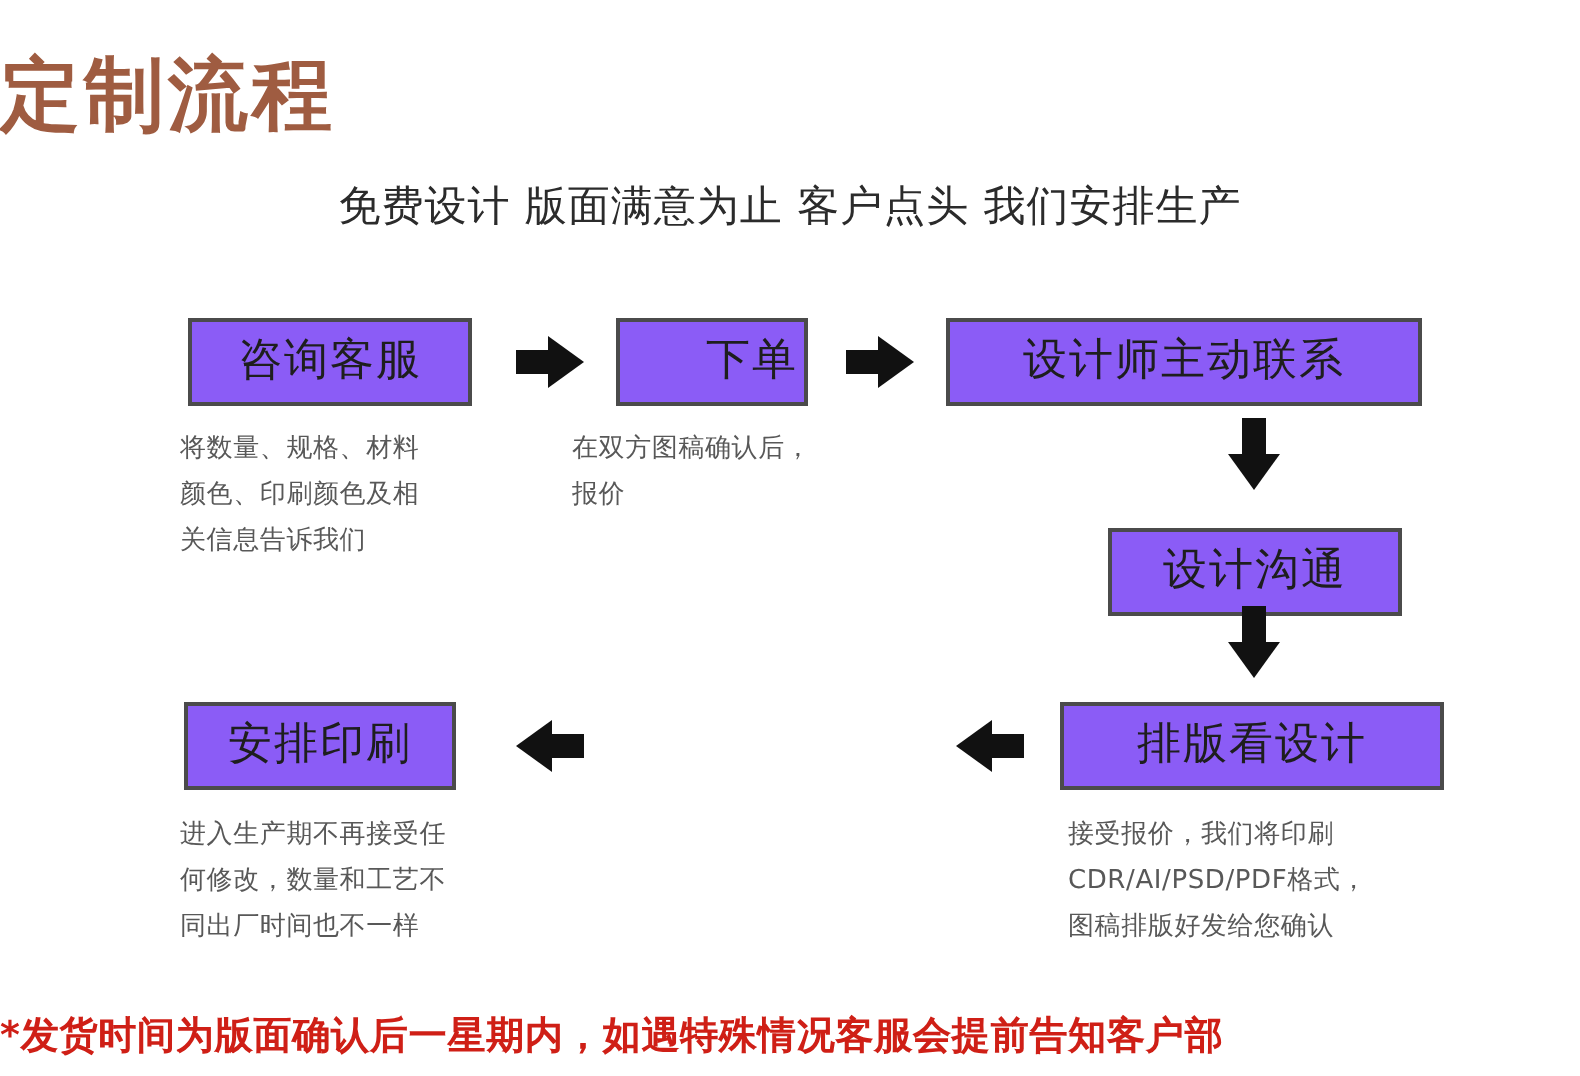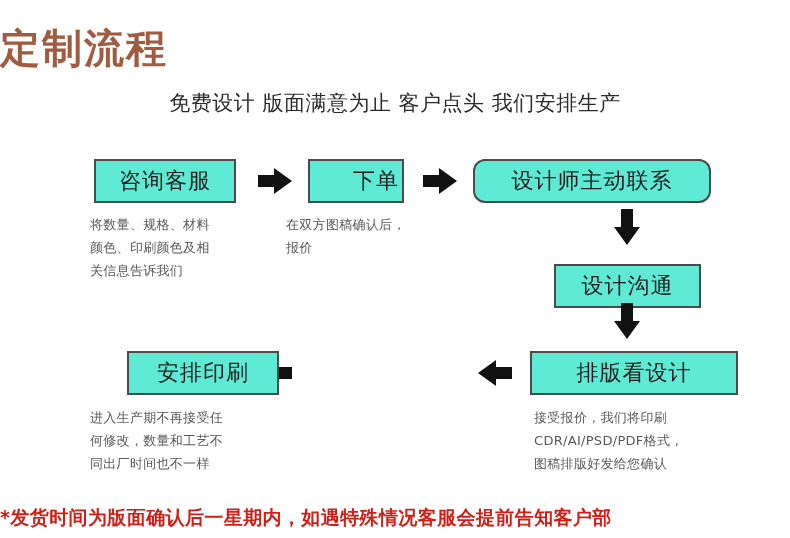--- a/index.html
+++ b/index.html
@@ -44,21 +44,21 @@
     color: #2b2b2b;
     letter-spacing: 0.5px;
     white-space: nowrap;
   }
 
   
   .box {
     position: absolute;
     box-sizing: border-box;
     border: 2px solid #4b4b4b;
-    background: #5eead4;
+    background: #8b5cf6;
     display: flex;
     align-items: center;
     justify-content: center;
     color: #1e1e1e;
     font-size: 22px;
     letter-spacing: 1px;
     line-height: 1;
   }
 
   
@@ -168,55 +168,55 @@
     <span class="head"></span>
   </div>
 
   <div class="box" style="left:308px; top:159px; width:96px; height:44px;padding-left:40px;">下单</div>
 
   <div class="arrow-right" style="left:423px; top:168px;">
     <span class="shaft"></span>
     <span class="head"></span>
   </div>
 
-  <div class="box" style="left:473px; top:159px; width:238px; height:44px;border-radius:12px;">设计师主动联系</div>
+  <div class="box" style="left:473px; top:159px; width:238px; height:44px;">设计师主动联系</div>
 
   <div class="caption" style="left:90px; top:214px; width:165px;">将数量、规格、材料
 颜色、印刷颜色及相
 关信息告诉我们</div>
 
   <div class="caption" style="left:286px; top:214px; width:165px;">在双方图稿确认后，
 报价</div>
 
   <div class="arrow-down" style="left:614px; top:209px;">
     <span class="shaft"></span>
     <span class="head"></span>
   </div>
 
   <div class="box" style="left:554px; top:264px; width:147px; height:44px;">设计沟通</div>
 
   <div class="arrow-down" style="left:614px; top:303px;">
     <span class="shaft"></span>
     <span class="head"></span>
   </div>
 
-  <div class="box" style="left:530px; top:351px; width:208px; height:44px;">排版看设计</div>
+  <div class="box" style="left:530px; top:351px; width:192px; height:44px;">排版看设计</div>
 
   <div class="arrow-left" style="left:478px; top:360px;">
     <span class="shaft"></span>
     <span class="head"></span>
   </div>
 
 
   <div class="arrow-left" style="left:258px; top:360px;">
     <span class="shaft"></span>
     <span class="head"></span>
   </div>
 
-  <div class="box" style="left:92px; top:351px; width:152px; height:44px;margin-left:35px;">安排印刷</div>
+  <div class="box" style="left:92px; top:351px; width:136px; height:44px;">安排印刷</div>
 
   <div class="caption" style="left:90px; top:407px; width:180px;">进入生产期不再接受任
 何修改，数量和工艺不
 同出厂时间也不一样</div>
 
   <div class="caption" style="left:534px; top:407px; width:200px;">接受报价，我们将印刷
 CDR/AI/PSD/PDF格式，
 图稿排版好发给您确认</div>
 
   <div class="footnote">*发货时间为版面确认后一星期内，如遇特殊情况客服会提前告知客户部</div>

